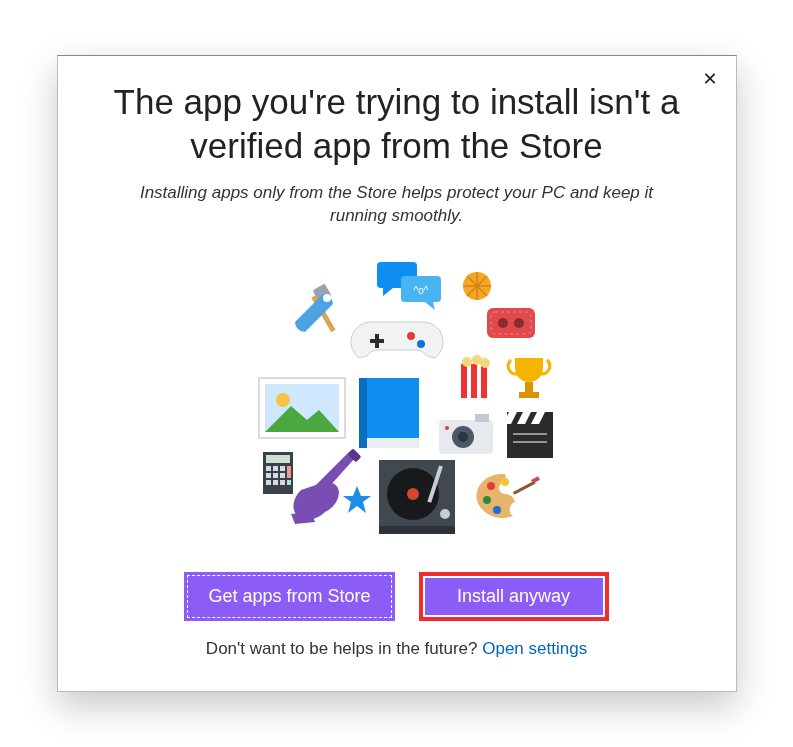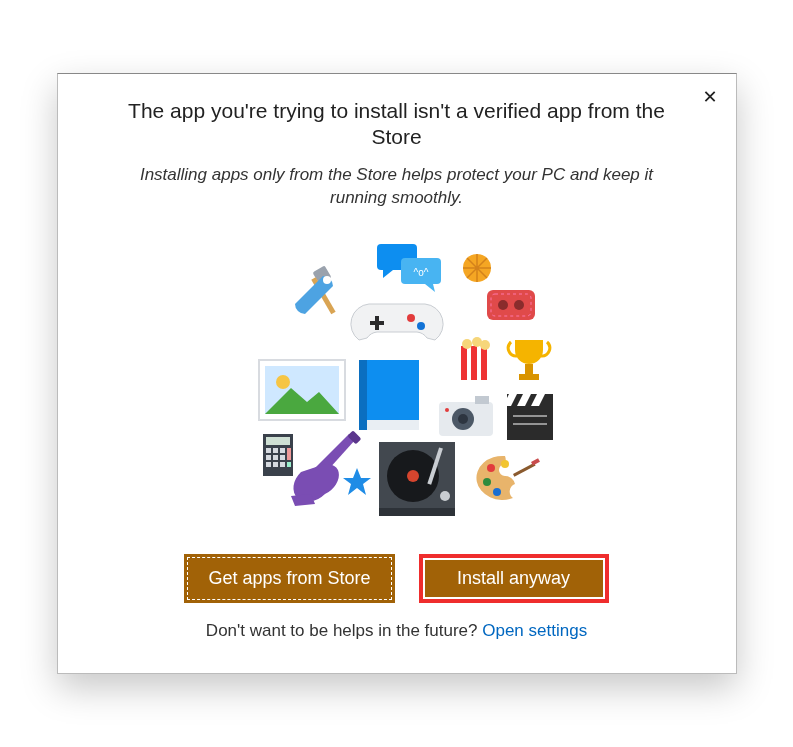--- a/index.html
+++ b/index.html
@@ -28,21 +28,21 @@
       font-size: 18px;
       line-height: 1;
       cursor: pointer;
       color: #222;
       background: none;
       border: none;
     }
     h1 {
       text-align: center;
       font-weight: 300;
-      font-size: 21px;
+      font-size: 35px;
       line-height: 1.25;
       color: #222;
       margin: 4px 10px 14px;
     }
     .subtitle {
       text-align: center;
       font-size: 17px;
       color: #333;
       margin: 0 40px 22px;
       line-height: 1.35;
@@ -54,21 +54,21 @@
     }
     .buttons {
       display: flex;
       justify-content: center;
       gap: 24px;
       margin: 22px 0 18px;
     }
     .btn {
       font-size: 18px;
       color: #fff;
-      background: #a16207;
+      background: #8b5cf6;
       border: none;
       padding: 10px 24px;
       cursor: pointer;
       min-width: 190px;
     }
     .btn-primary {
       outline: 1px dashed #fff;
       outline-offset: -4px;
     }
     .highlight {

